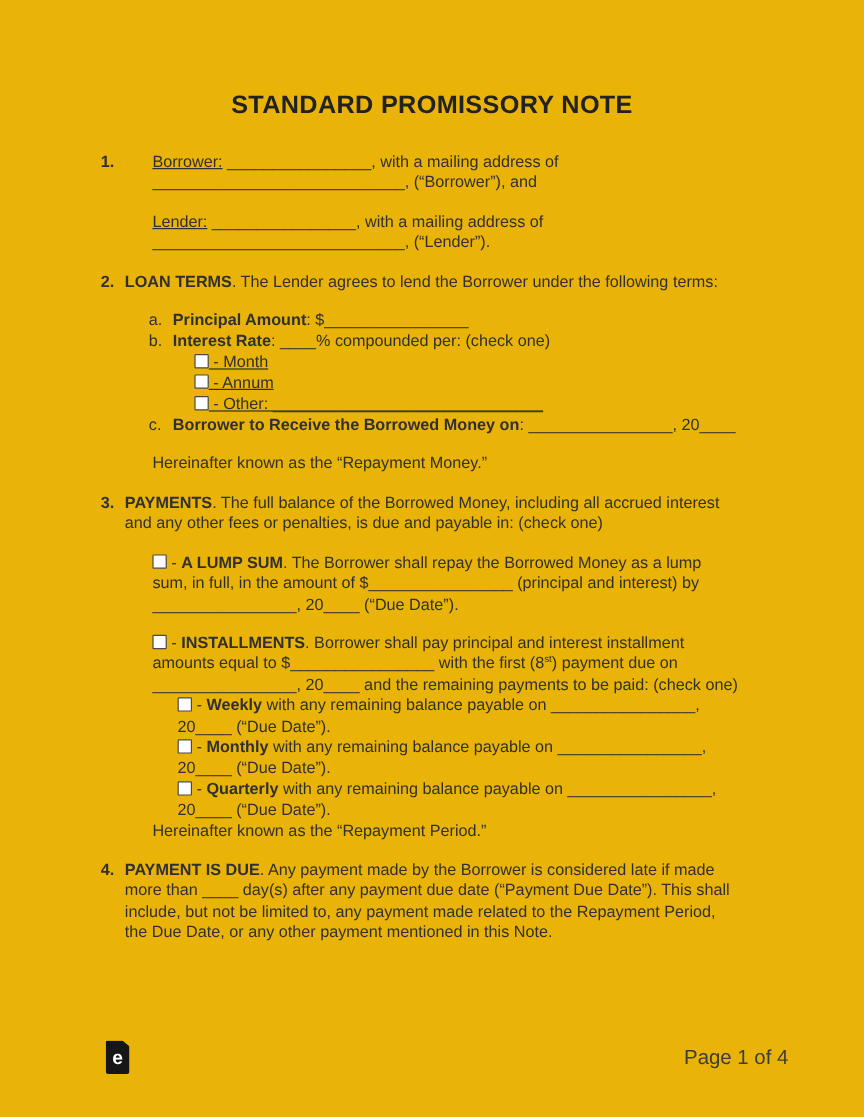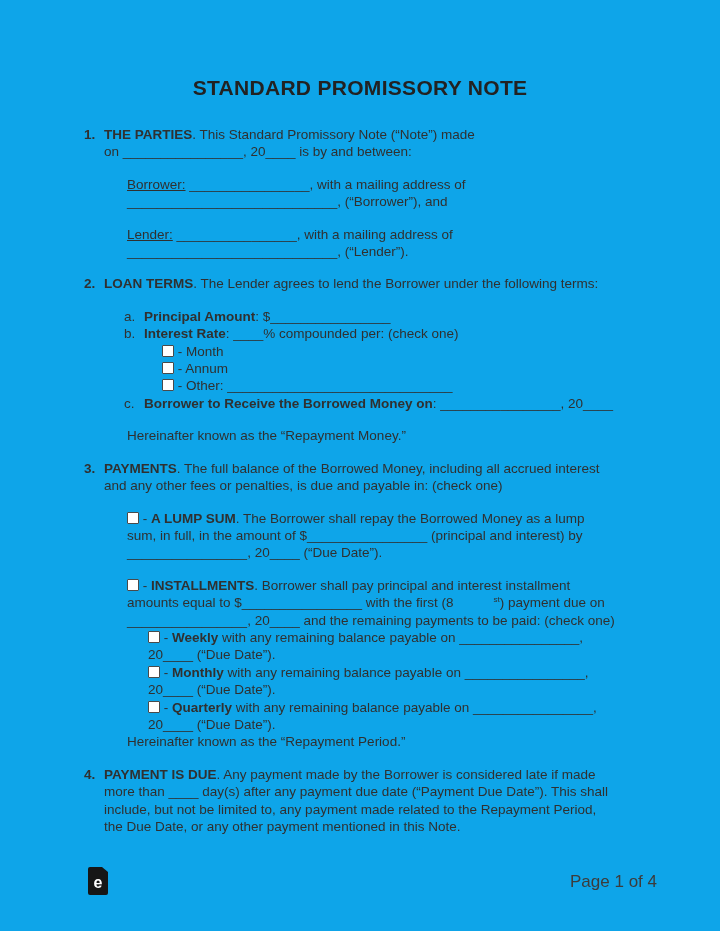--- a/index.html
+++ b/index.html
@@ -1,19 +1,19 @@
 <!DOCTYPE html>
 <html><head>
 <meta charset="utf-8">
 <style>
   html,body { margin:0; padding:0; background:#ffffff; }
   .page {
     position:relative;
     width:720px; height:931px;
-    background:#0ea5e9;
+    background:#eab308;
     font-family:"Liberation Sans", sans-serif;
     color:#303030;
     overflow:hidden;
   }
   .title {
     margin:0;
     padding-top:76px;
     text-align:center;
     font-size:21px;
     font-weight:700;
@@ -26,25 +26,25 @@
     line-height:17.4px;
   }
   .sec { display:flex; }
   .sec-num { flex:0 0 20px; font-weight:700; }
   .sec-body { flex:1; min-width:0; }
   .para { margin:0 0 15px 0; }
   .ind1 { margin-left:23px; }
   .li { display:flex; margin-left:20px; }
   .li-num { flex:0 0 20px; }
   .li-body { flex:1; min-width:0; }
-  .cb-row { margin:0 0 0 18px; }
+  .cb-row { margin:0 0 0 18px;text-decoration:underline; }
   .cb-row2 { margin:0 0 0 44px; }
   .b { font-weight:700; }
   .u { text-decoration:underline; }
-  sup { font-size:60%; line-height:0;margin-left:40px; }
+  sup { font-size:60%; line-height:0; }
   .checkbox {
     display:inline-block;
     width:10px; height:10px;
     border:1.4px solid #4a4a4a;
     border-radius:1px;
     vertical-align:-1px;
     background:#ffffff;
   }
   .footer-logo {
     position:absolute;
@@ -74,21 +74,20 @@
 
 <div class="page">
 
   <h1 class="title">STANDARD PROMISSORY NOTE</h1>
 
   <div class="content">
 
     <div class="sec">
       <span class="sec-num">1.</span>
       <div class="sec-body">
-        <p class="para"><span class="b">THE PARTIES</span><span>. This Standard Promissory Note (“Note”) made</span><br><span>on ________________, 20____ is by and between:</span></p>
         <p class="para ind1"><span class="u">Borrower:</span><span> ________________, with a mailing address of</span><br><span>____________________________, (“Borrower”), and</span></p>
         <p class="para ind1"><span class="u">Lender:</span><span> ________________, with a mailing address of</span><br><span>____________________________, (“Lender”).</span></p>
       </div>
     </div>
 
     <div class="sec">
       <span class="sec-num">2.</span>
       <div class="sec-body">
         <p class="para"><span class="b">LOAN TERMS</span><span>. The Lender agrees to lend the Borrower under the following terms:</span></p>
 

